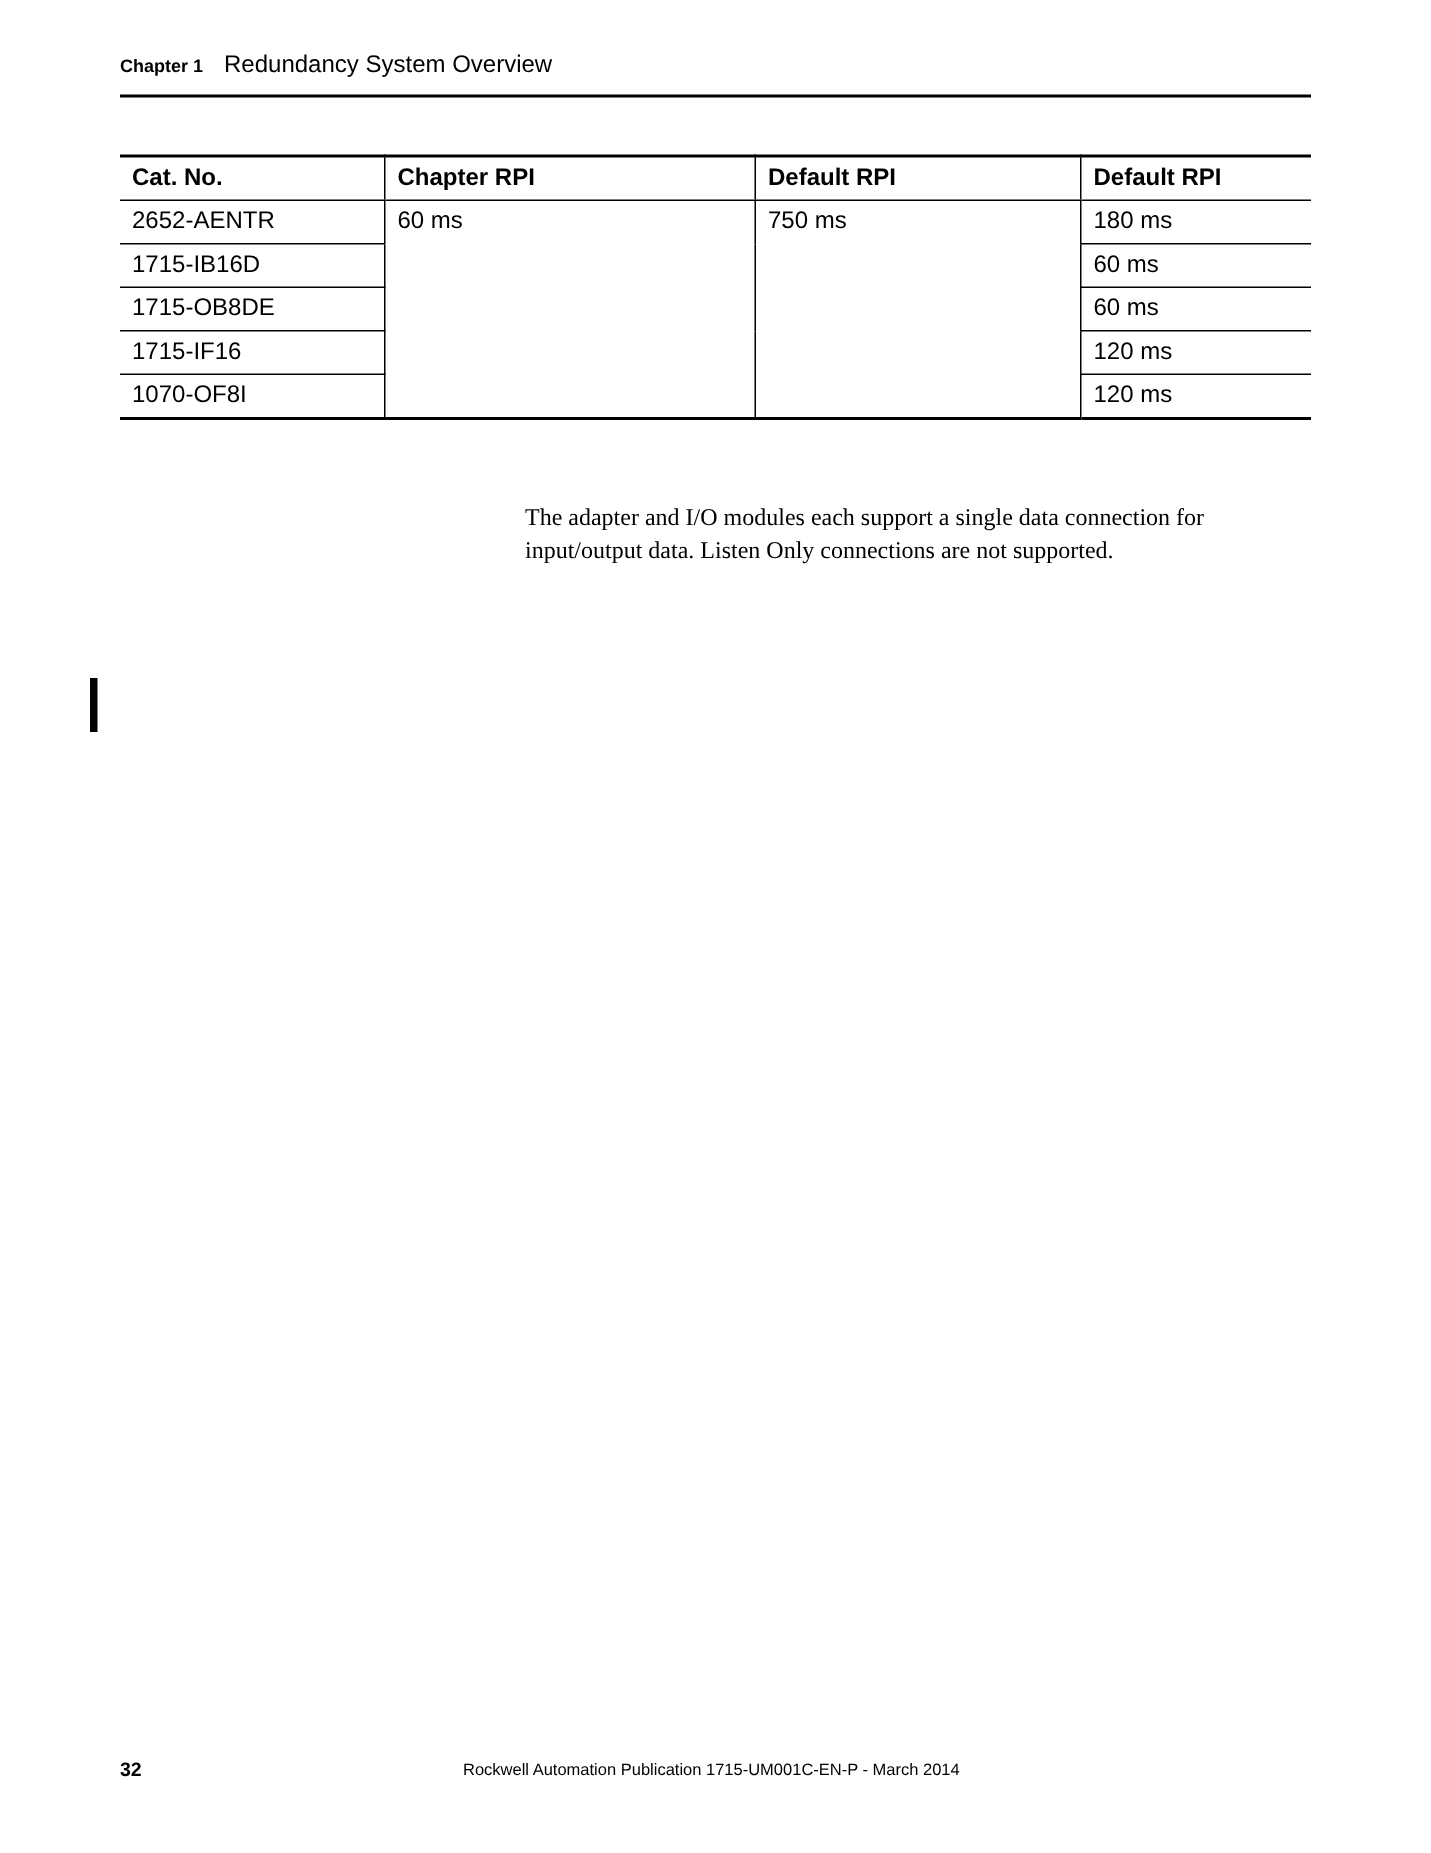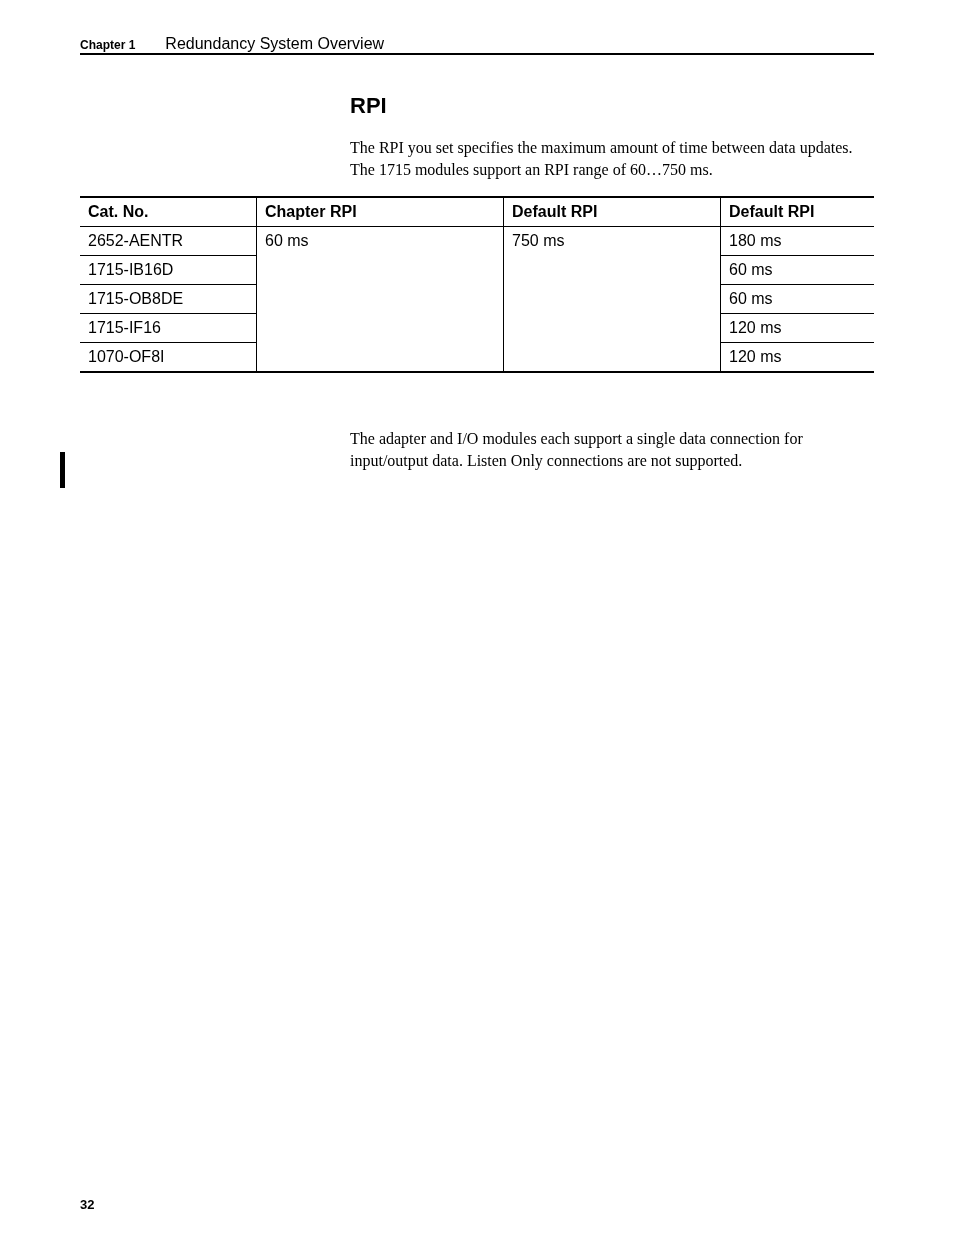--- a/index.html
+++ b/index.html
@@ -16,23 +16,23 @@
   }
   .page {
     padding: 35px 80px 40px 80px;
     box-sizing: border-box;
     height: 100%;
     position: relative;
   }
   .header {
     display: flex;
     align-items: baseline;
-    gap: 30px;
+    gap: 14px;
     border-bottom: 2px solid #000;
-    padding-bottom: 0;
+    padding-bottom: 10px;
     margin-bottom: 38px;
     font-family: Arial, Helvetica, sans-serif;
   }
   .chapter-label {
     font-weight: bold;
     font-size: 12px;
   }
   .chapter-title {
     font-size: 16px;
   }
@@ -87,21 +87,21 @@
   .col-max { width: 200px; }
   .change-bar {
     position: absolute;
     left: 60px;
     width: 5px;
     height: 36px;
     background: #000;
   }
   .footer {
     position: absolute;
-    bottom: 23px;
+    bottom: 48px;
     left: 80px;
     right: 80px;
     font-family: Arial, Helvetica, sans-serif;
     font-size: 11px;
     display: flex;
     justify-content: space-between;
     align-items: center;
   }
   .page-num {
     font-weight: bold;
@@ -115,24 +115,20 @@
 </head>
 <body>
 
 <div class="page">
 
   <div class="header">
     <span class="chapter-label">Chapter 1</span>
     <span class="chapter-title">Redundancy System Overview</span>
   </div>
 
-  <div class="content-indent">
-    <h2 class="section-heading">RPI</h2>
-    <p class="body-para">The RPI you set specifies the maximum amount of time between data updates. The 1715 modules support an RPI range of 60…750 ms.</p>
-  </div>
 
   <table class="rpi-table">
     <thead>
       <tr>
         <th>Cat. No.</th>
         <th class="left-sep col-min">Chapter RPI</th>
         <th class="left-sep col-max">Default RPI</th>
         <th class="left-sep">Default RPI</th>
       </tr>
     </thead>
@@ -163,16 +159,17 @@
   </table>
 
   <div class="change-bar" style="top:452px;"></div>
 
   <div class="content-indent">
     <p class="body-para">The adapter and I/O modules each support a single data connection for input/output data. Listen Only connections are not supported.</p>
   </div>
 
   <div class="footer">
     <span class="page-num">32</span>
+    <span class="pub">Rockwell Automation Publication 1715-UM001C-EN-P - March 2014</span>
     <span style="width:20px;"></span>
   </div>
 
 </div>
 
 </body></html>

